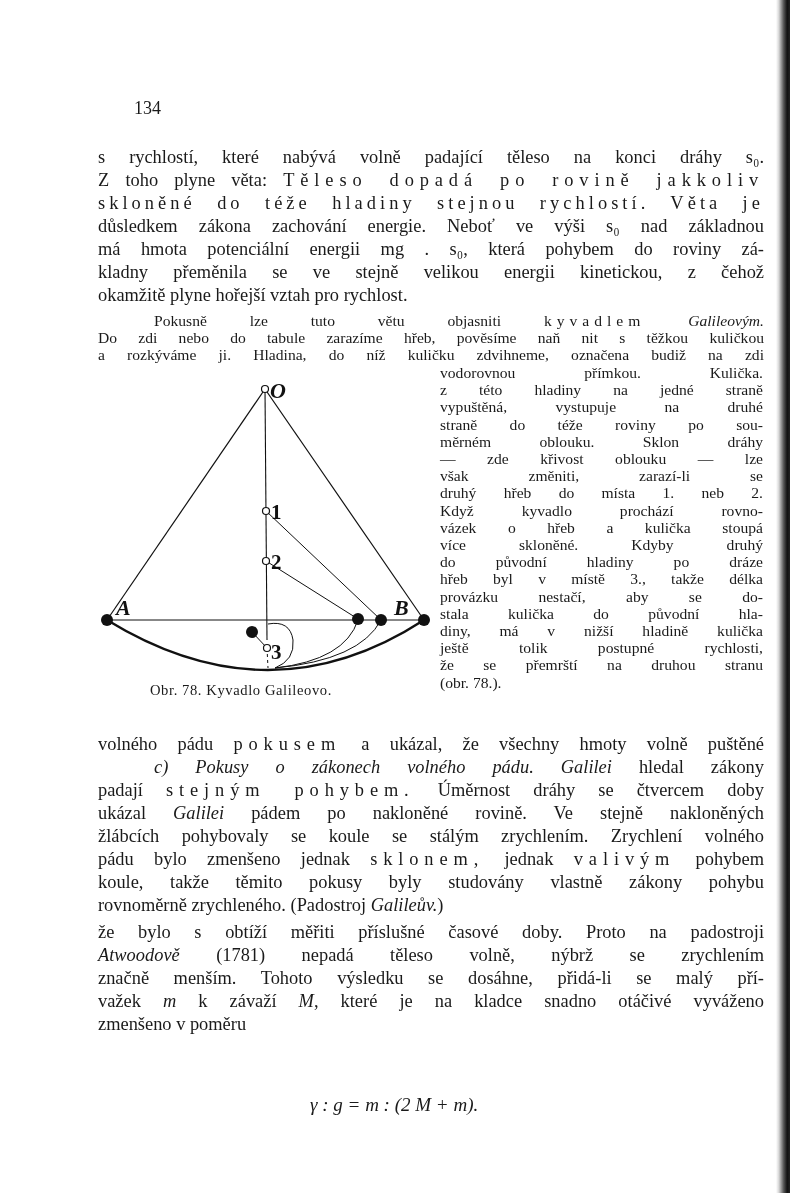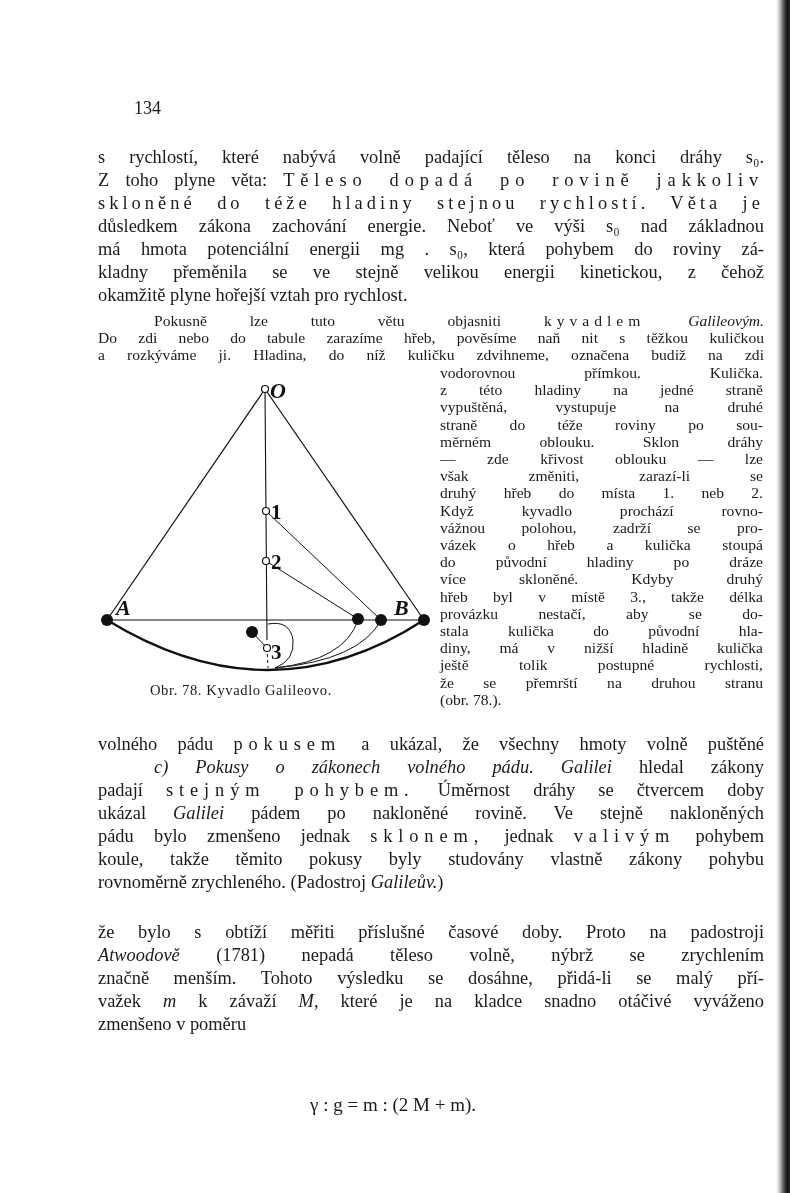--- a/index.html
+++ b/index.html
@@ -23,21 +23,21 @@
   .small { font-size:15.6px; line-height:17.2px; }
   .sp { letter-spacing:0.32em; }
   .it { font-style:italic;margin-top:43px; }
   .wrap-col {
     position:absolute; left:440px; width:323px; font-size:15.6px; line-height:17.2px;
   }
   .wrap-col .line { display:block; white-space:nowrap; text-align:justify; text-align-last:justify; }
   .wrap-col .line.last { text-align-last:left; }
   .figure { position:absolute; left:95px; top:370px; width:345px; height:320px; }
   .caption { position:absolute; left:150px; top:682px; font-size:14.6px; letter-spacing:0.04em; }
-  .formula { position:absolute; left:310px; top:1094px; font-size:19px; }
+  .formula { position:absolute; left:310px; top:1094px; font-size:19px; font-style:italic; }
 </style>
 </head>
 <body>
 
 <div class="spine"></div>
 <div class="spine-edge"></div>
 
 <div class="page-number">134</div>
 
 <div class="para" style="top:146px;">
@@ -63,24 +63,23 @@
 <div class="wrap-col" style="top:364px;">
   <span class="line">vodorovnou přímkou. Kulička.</span>
   <span class="line">z této hladiny na jedné straně</span>
   <span class="line">vypuštěná, vystupuje na druhé</span>
   <span class="line">straně do téže roviny po sou-</span>
   <span class="line">měrném oblouku. Sklon dráhy</span>
   <span class="line">— zde křivost oblouku — lze</span>
   <span class="line">však změniti, zarazí-li se</span>
   <span class="line">druhý hřeb do místa 1. neb 2.</span>
   <span class="line">Když kyvadlo prochází rovno-</span>
-  <span class="line">vážnou polohou, zadrží se pro-</span>
   <span class="line">vázek o hřeb a kulička stoupá</span>
+  <span class="line">více skloněné. Kdyby druhý</span>
   <span class="line">do původní hladiny po dráze</span>
-  <span class="line">více skloněné. Kdyby druhý</span>
   <span class="line">hřeb byl v místě 3., takže délka</span>
   <span class="line">provázku nestačí, aby se do-</span>
   <span class="line">stala kulička do původní hla-</span>
   <span class="line">diny, má v nižší hladině kulička</span>
   <span class="line">ještě tolik postupné rychlosti,</span>
   <span class="line">že se přemrští na druhou stranu</span>
   <span class="line last">(obr. 78.).</span>
 </div>
 
 <svg class="figure" viewBox="95 370 345 320">
@@ -134,20 +133,21 @@
   </span>
   <span class="line" style="padding-left:56px;">
     <span class="it">c) Pokusy o zákonech volného pádu. Galilei</span><span> hledal zákony</span>
   </span>
   <span class="line">
     <span>padají </span><span class="sp">stejným pohybem.</span><span> Úměrnost dráhy se čtvercem doby</span>
   </span>
   <span class="line">
     <span>ukázal </span><span class="it">Galilei</span><span> pádem po nakloněné rovině. Ve stejně nakloněných</span>
   </span>
+  <span class="line">žlábcích pohybovaly se koule se stálým zrychlením. Zrychlení volného</span>
   <span class="line">
     <span>pádu bylo zmenšeno jednak </span><span class="sp">sklonem,</span><span> jednak </span><span class="sp">valivým</span><span> pohybem</span>
   </span>
   <span class="line">koule, takže těmito pokusy byly studovány vlastně zákony pohybu</span>
   <span class="line last">
     <span>rovnoměrně zrychleného. (Padostroj </span><span class="it">Galileův.</span><span>)</span>
   </span>
 </div>
 
 <div class="para" style="top:921px;">

